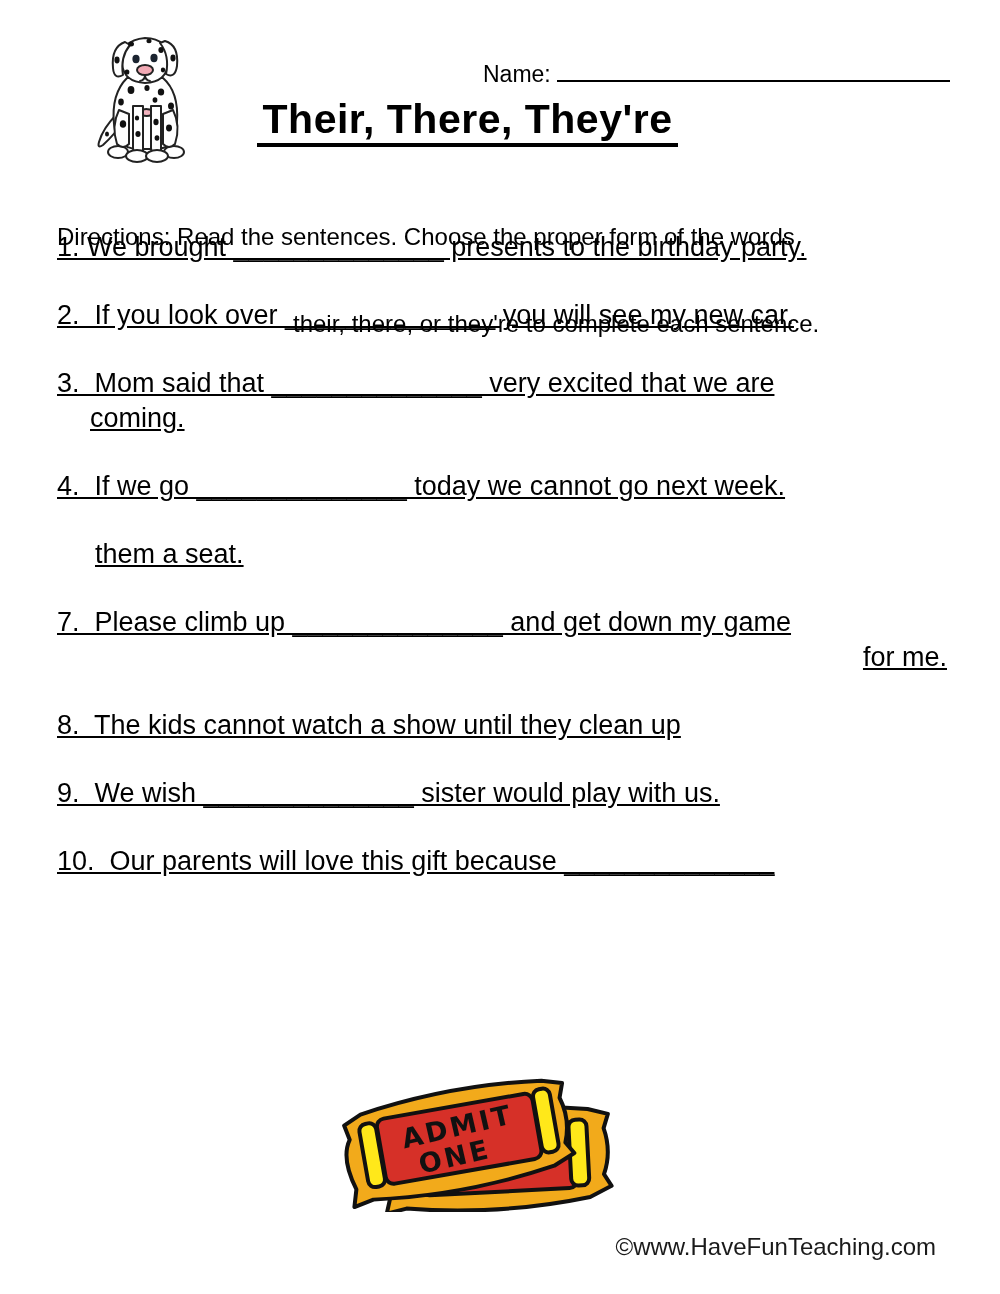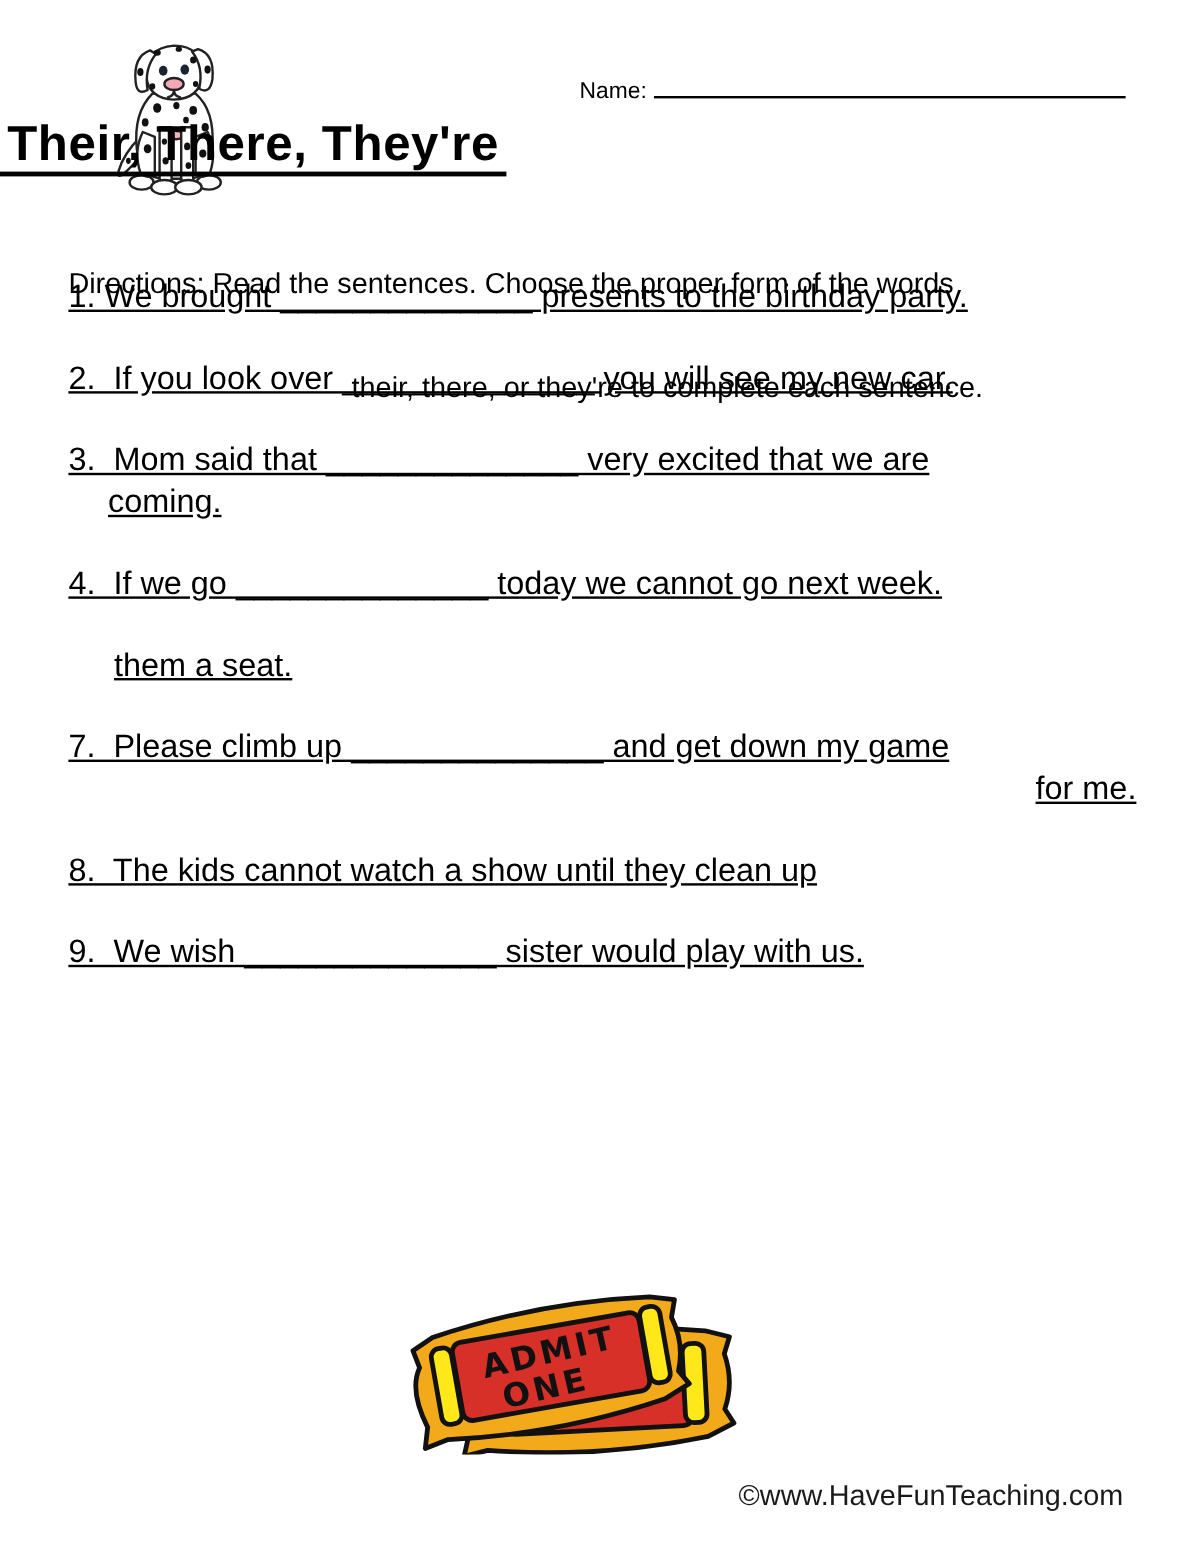--- a/index.html
+++ b/index.html
@@ -7,30 +7,30 @@
     position:relative;
     width:1000px; height:1294px;
     background:#ffffff;
     font-family:"Liberation Sans", sans-serif;
     color:#000;
     overflow:hidden;
   }
   .dog-wrap { position:absolute; left:93px; top:30px; width:104px; height:136px; }
   .name-row {
     position:absolute; left:483px; top:56px;
-    font-size:19px; white-space:nowrap;
+    font-size:23px; white-space:nowrap;
   }
   .name-line {
     display:inline-block;
     width:393px; height:24px;
     border-bottom:2px solid #000;
     margin-left:6px;
     vertical-align:baseline;
   }
-  .title-row { position:absolute; left:0; top:98px; width:935px; text-align:left; }
+  .title-row { position:absolute; left:0; top:98px; width:935px; text-align:center; }
   .title-text {
     display:inline-block;
     font-size:41px; font-weight:bold;
     letter-spacing:0.5px;
     border-bottom:4px solid #000;
     padding:0 6px 2px 6px;
     line-height:1.05;
   }
   .directions {
     position:absolute; left:57px; top:164px;
@@ -148,20 +148,21 @@
         <div class="sline">7.  Please climb up ______________ and get down my game</div>
         <div class="sline" style="padding-left: 113px; text-align: right;">for me.</div>
       </div>
       <div class="sentence">
         <div class="sline">8.  The kids cannot watch a show until they clean up</div>
       </div>
       <div class="sentence">
         <div class="sline">9.  We wish ______________ sister would play with us.</div>
       </div>
       <div class="sentence">
+        <div class="sline">10.  Our parents will love this gift because ______________</div>
       </div>
     </div>
 
   <div class="ticket-wrap">
     <svg width="316" height="138" viewBox="0 0 316 138">
 
       <g transform="translate(44,22) rotate(-3 135 62)">
         <path d="M32,28 L50,20 Q140,6 232,18 L252,24 L247,38 Q254,62 245,84 L252,96 L230,106 Q138,120 46,108 L26,112 L31,94 Q21,62 34,44 Z" fill="#F2AA1B" stroke="#111" stroke-width="4" stroke-linejoin="round"></path>
         <rect x="62" y="30" width="156" height="66" rx="8" fill="#D63028" stroke="#111" stroke-width="4"></rect>
         <rect x="212" y="28" width="18" height="66" rx="7" fill="#FFE81A" stroke="#111" stroke-width="4"></rect>

